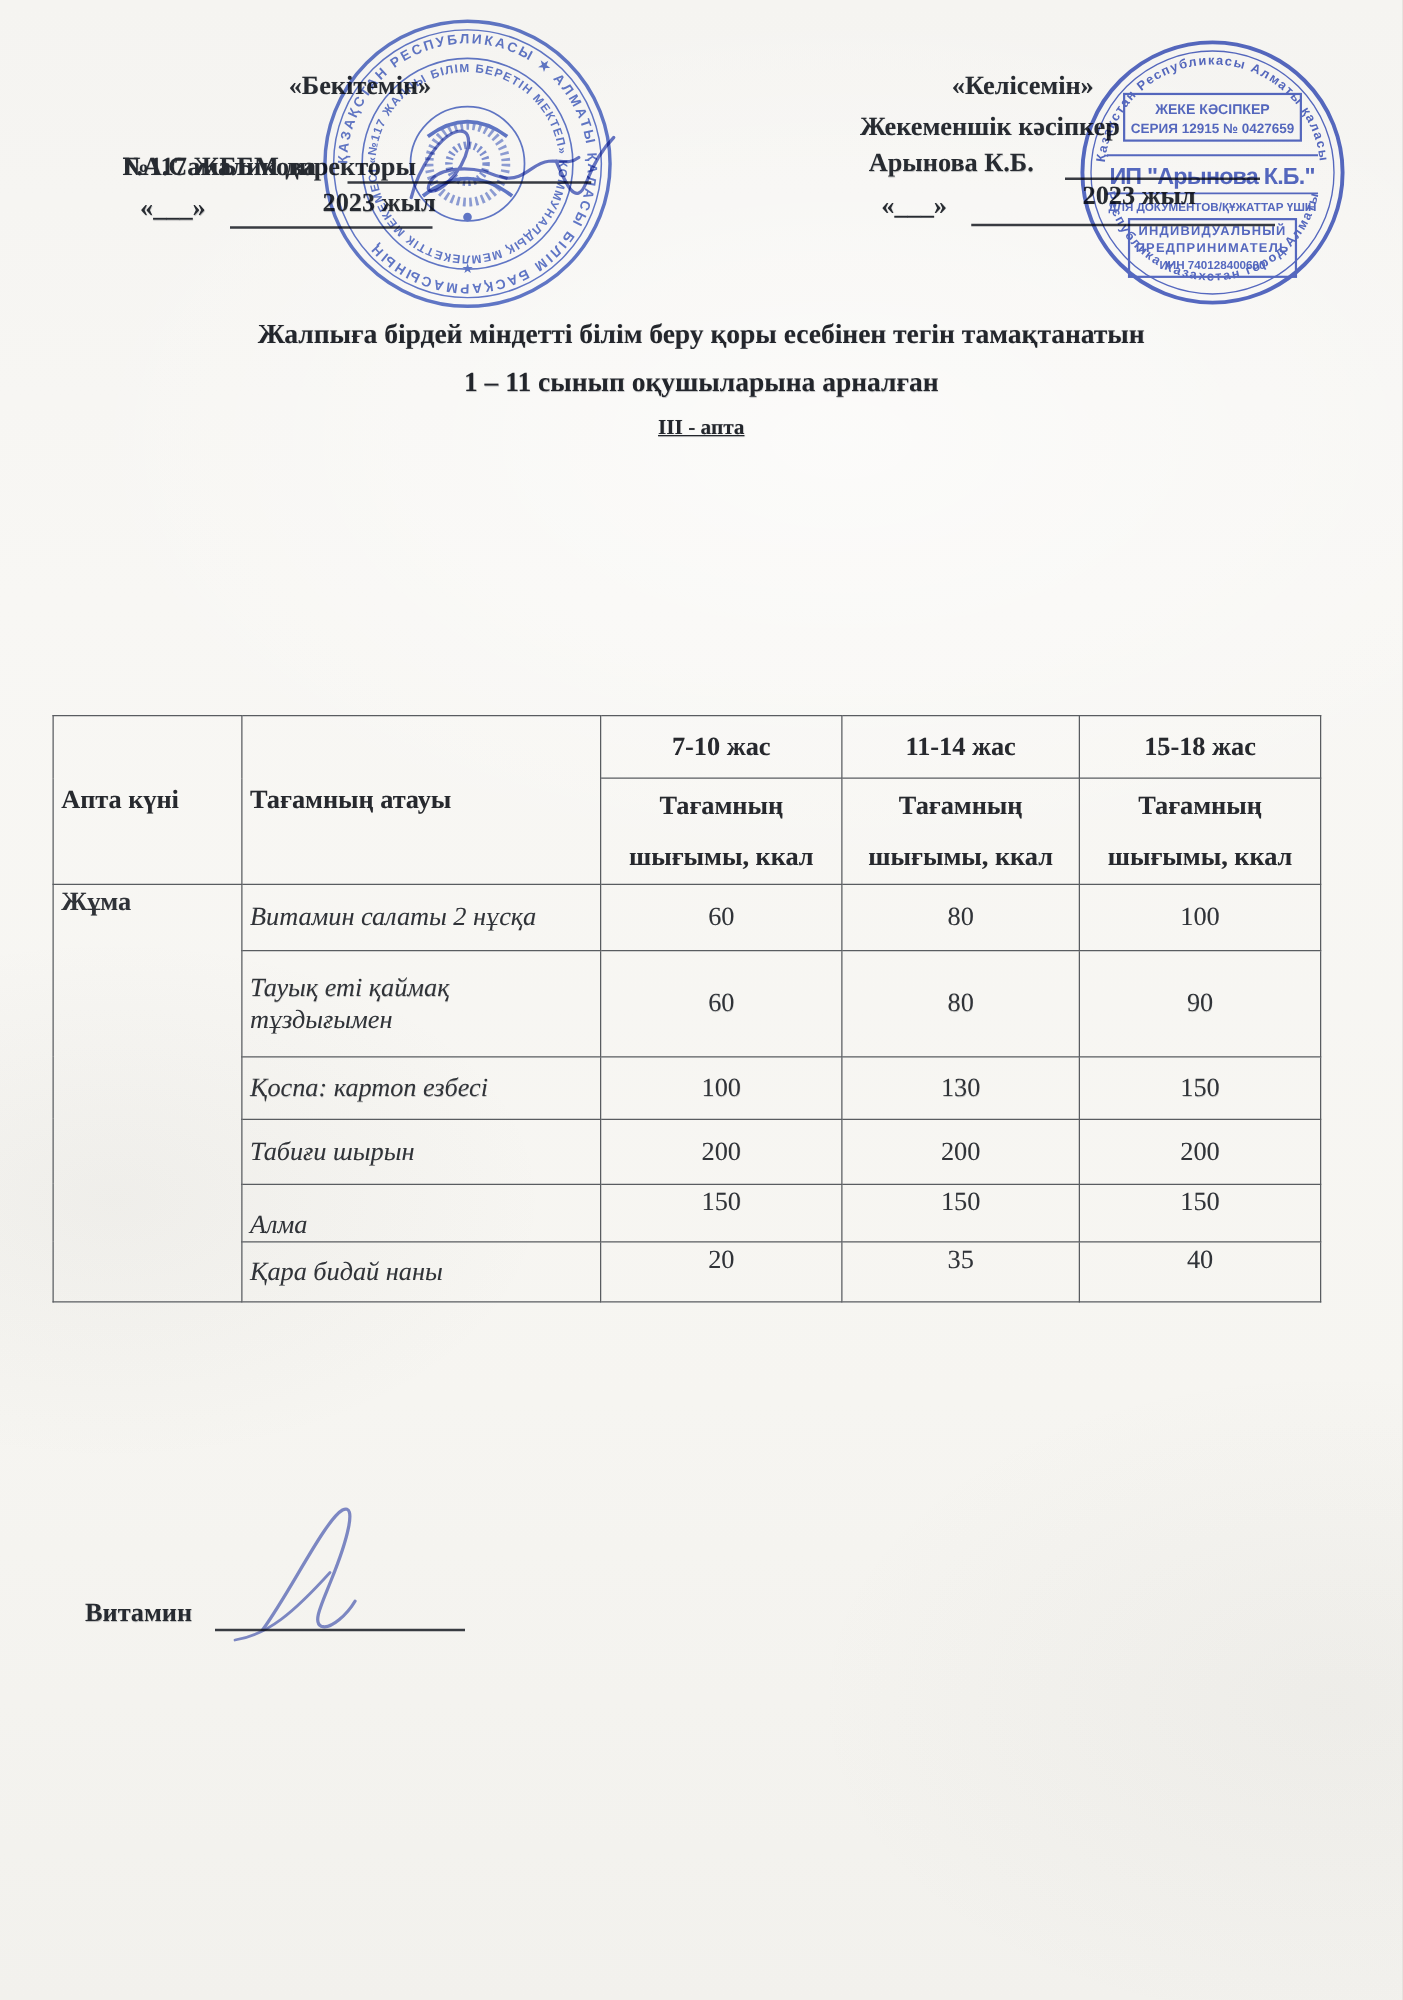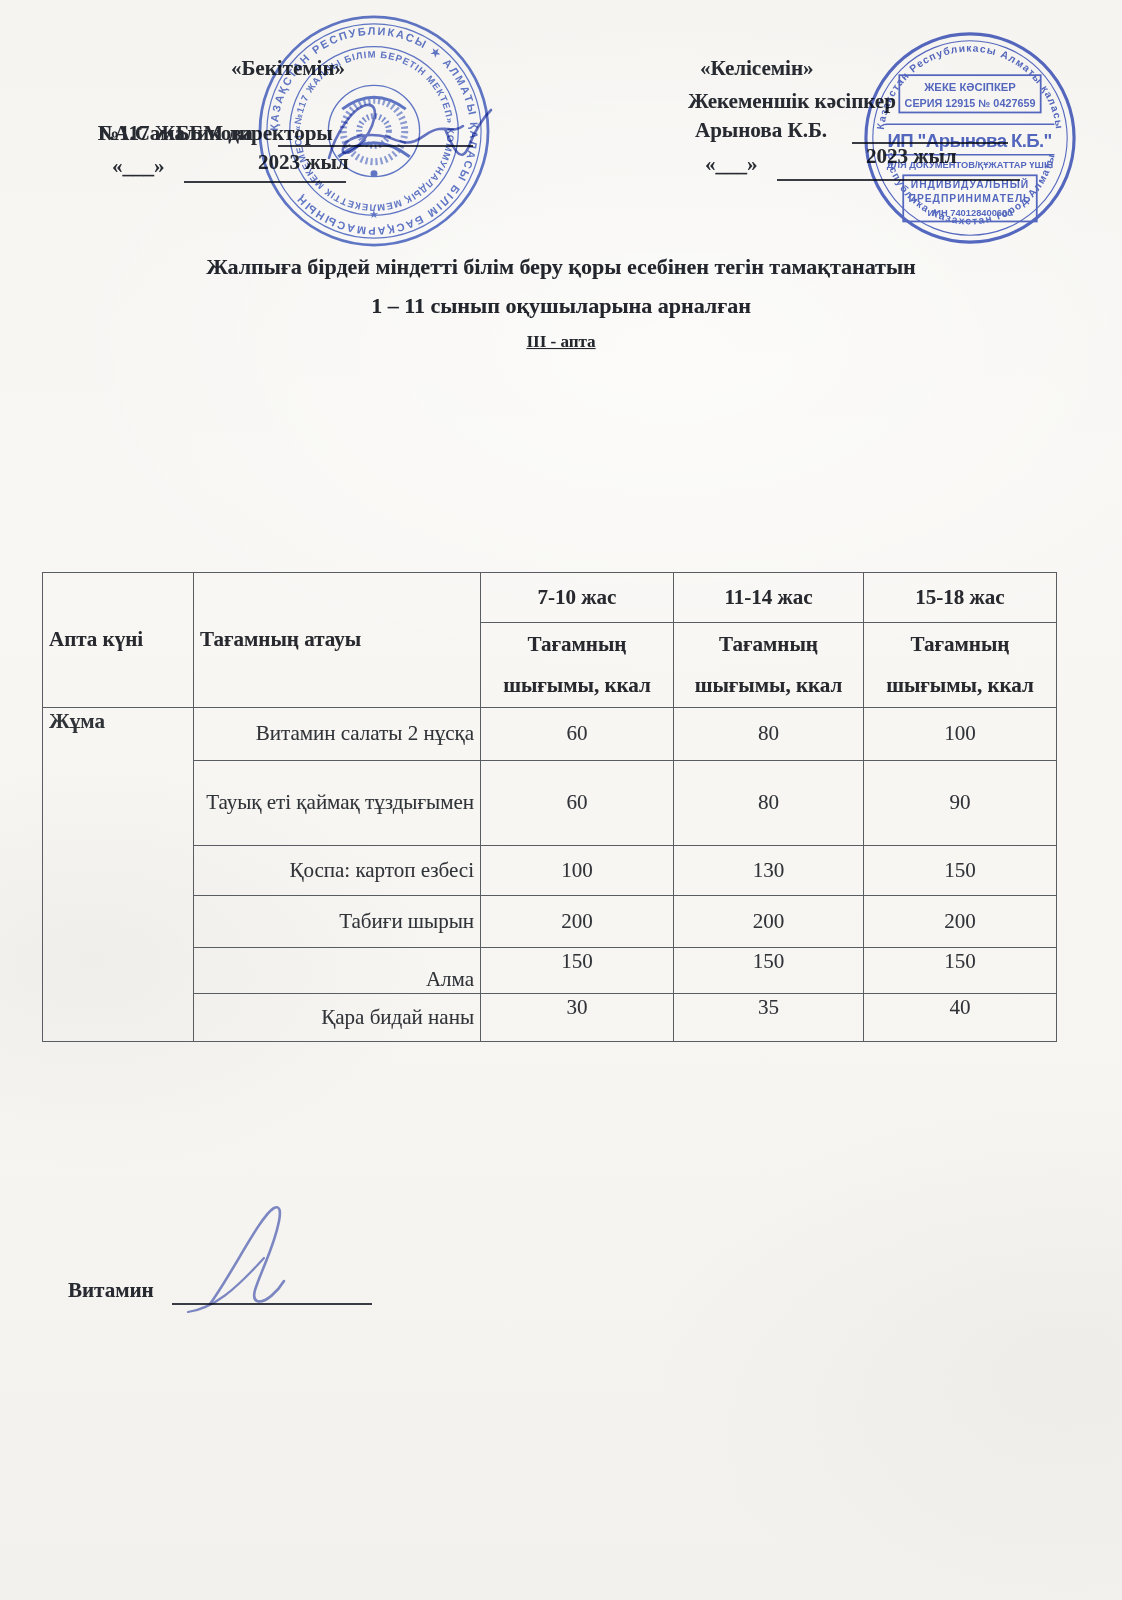--- a/index.html
+++ b/index.html
@@ -29,21 +29,21 @@
   .sig { position:absolute; mix-blend-mode:multiply; }
 
   table.menu { position:absolute; top:572px; left:42px; width:1014px;
                border-collapse:collapse; table-layout:fixed;
                font-size:21px; color:#303338; }
   table.menu th, table.menu td { border:1.4px solid #595c60; padding:1px 6px;
                text-shadow:0.25px 0.25px 0.5px rgba(40,44,52,0.22); }
   table.menu th { font-weight:700; color:#27292e; }
   td.day { font-weight:700; vertical-align:top; padding-top:8px; padding-left:10px; text-align:left; }
   th.lefthead { text-align:left; padding-left:10px; }
-  td.dish { text-align:right; padding-left:12px; font-weight:400; }
+  td.dish { text-align:left; padding-left:12px; font-weight:400;font-style:italic; }
   td.num { text-align:center; font-weight:400; }
   tr.h2 th { line-height:1.95; font-weight:700; }
   .va-top { vertical-align:top; padding-top:5px; }
   .va-bottom { vertical-align:bottom; padding-bottom:6px; }
 
   .footer-label { position:absolute; left:68px; top:1278px; }
 </style>
 </head>
 <body>
 
@@ -53,21 +53,21 @@
     <div class="abs hline" style="left:130px; top:56px; width:215px; text-align:right;">«Бекітемін»</div>
     <div class="abs hline" style="left:98px; top:89px;margin-top:32px;">№117 ЖББМ директоры</div>
     <div class="abs hline" style="left:98px; top:121px;">Г.А.Самаликова</div>
     <div class="blank" style="left:278px; top:145px; width:195px;"></div>
     <div class="abs hline" style="left:112px; top:154px;">«___»</div>
     <div class="blank" style="left:184px; top:181px; width:162px;"></div>
     <div class="abs hline" style="left:258px; top:150px;">2023 жыл</div>
   </div>
 
   <div>
-    <div class="abs hline" style="left:700px; top:56px; width:175px; text-align:left;">«Келісемін»</div>
+    <div class="abs hline" style="left:700px; top:56px; width:175px; text-align:right;">«Келісемін»</div>
     <div class="abs hline" style="left:688px; top:89px;">Жекеменшік кәсіпкер</div>
     <div class="abs hline" style="left:695px; top:118px;">Арынова К.Б.</div>
     <div class="blank" style="left:852px; top:142px; width:156px;"></div>
     <div class="abs hline" style="left:705px; top:152px;">«___»</div>
     <div class="blank" style="left:777px; top:179px; width:243px;"></div>
     <div class="abs hline" style="left:866px; top:144px;">2023 жыл</div>
   </div>
 
   <div class="stamp" style="left:255px; top:12px; width:238px; height:238px;">
     <svg width="238" height="238" viewBox="0 0 240 240">
@@ -190,21 +190,21 @@
       <td class="num">200</td>
     </tr>
     <tr style="height:46px">
       <td class="dish va-bottom">Алма</td>
       <td class="num va-top">150</td>
       <td class="num va-top">150</td>
       <td class="num va-top">150</td>
     </tr>
     <tr style="height:48px">
       <td class="dish">Қара бидай наны</td>
-      <td class="num va-top">30</td>
+      <td class="num va-top">20</td>
       <td class="num va-top">35</td>
       <td class="num va-top">40</td>
     </tr>
   </tbody>
     </table>
 
   <div class="footer-label hline">Витамин</div>
   <div class="blank" style="left:172px; top:1303px; width:200px;"></div>
   <svg class="sig" style="left:180px; top:1192px;" width="160" height="125" viewBox="0 0 160 125">
     <g stroke="#7b87cc" fill="none" stroke-linecap="round" opacity="0.95">

